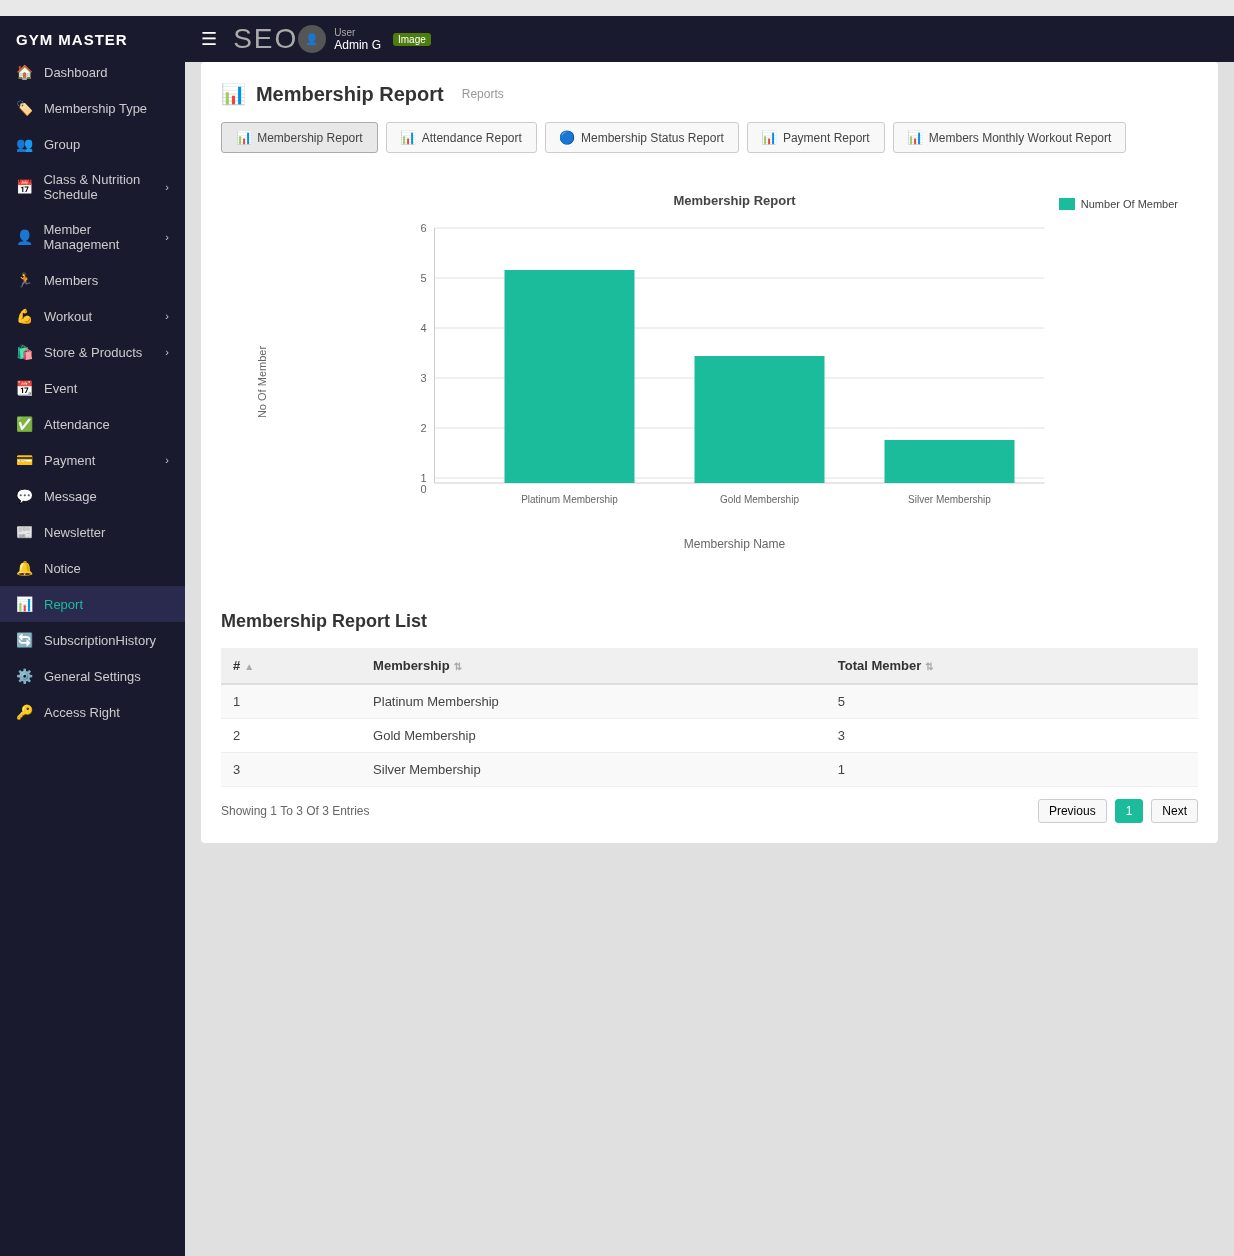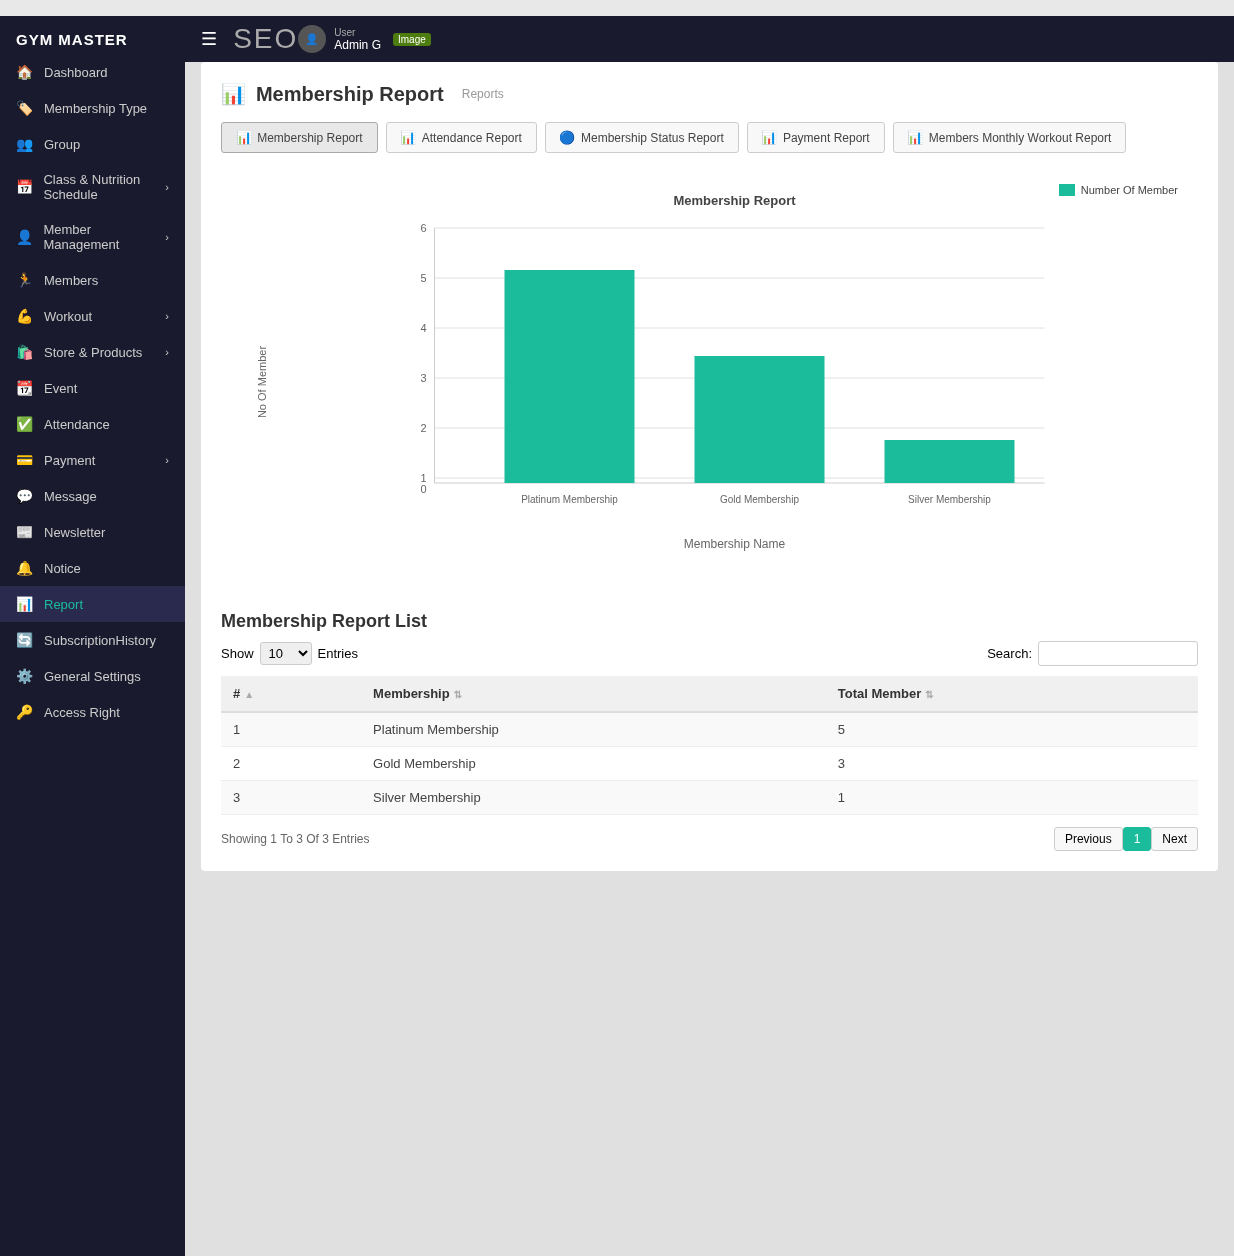--- a/index.html
+++ b/index.html
@@ -109,21 +109,21 @@
     }
     .chart-title {
       text-align: center;
       font-size: 13px;
       font-weight: bold;
       color: #444;
       margin-bottom: 10px;
     }
     .chart-legend {
       position: absolute;
-      top: 11px;
+      top: 25px;
       right: 20px;
       display: flex;
       align-items: center;
       gap: 6px;
       font-size: 11px;
       color: #444;
     }
     .legend-color {
       width: 16px;
       height: 12px;
@@ -142,21 +142,21 @@
       text-align: center;
       font-size: 12px;
       color: #666;
       margin-top: 6px;
     }
     .chart-svg-wrapper {
       width: 100%;
     }
 
     
-    .section-title { font-size: 18px; font-weight: bold; color: #333; margin-bottom: 9px; }
+    .section-title { font-size: 18px; font-weight: bold; color: #333; margin-bottom: 16px; }
 
     .table-controls {
       display: flex;
       align-items: center;
       justify-content: space-between;
       margin-bottom: 10px;
     }
     .show-entries { display: flex; align-items: center; gap: 6px; font-size: 13px; }
     .show-entries select {
       padding: 2px 4px;
@@ -190,21 +190,21 @@
     tbody td { padding: 9px 12px; color: #444; }
 
     .table-footer {
       display: flex;
       align-items: center;
       justify-content: space-between;
       margin-top: 12px;
       font-size: 12px;
       color: #666;
     }
-    .pagination { display: flex; gap: 0; align-items: flex-end; }
+    .pagination { display: flex; gap: 8px; align-items: flex-end; }
     .page-btn {
       padding: 4px 10px;
       border: 1px solid #ccc;
       background: #f8f8f8;
       border-radius: 3px;
       cursor: pointer;
       font-size: 12px;
     }
     .page-btn.active { background: #1abc9c; color: #fff; border-color: #1abc9c; }
   </style>
@@ -377,36 +377,20 @@
             <text x="185" y="285" text-anchor="middle" font-size="10" fill="#666">Platinum Membership</text>
             <text x="375" y="285" text-anchor="middle" font-size="10" fill="#666">Gold Membership</text>
             <text x="565" y="285" text-anchor="middle" font-size="10" fill="#666">Silver Membership</text>
           </svg>
         </div>
         <div class="chart-x-label">Membership Name</div>
       </div>
 
       <h2 class="section-title">Membership Report List</h2>
 
-      <div class="table-controls">
-        <div class="show-entries">
-          <span>Show</span>
-          <select>
-            <option>10</option>
-            <option>25</option>
-            <option>50</option>
-            <option>100</option>
-          </select>
-          <span>Entries</span>
-        </div>
-        <div class="search-box">
-          <label>Search:</label>
-          <input type="text" style="">
-        </div>
-      </div>
 
       <table>
         <thead>
           <tr>
             <th>#<span class="sort-icon">▲</span></th>
             <th>Membership<span class="sort-icon">⇅</span></th>
             <th>Total Member<span class="sort-icon">⇅</span></th>
           </tr>
         </thead>
         <tbody id="table-body">

